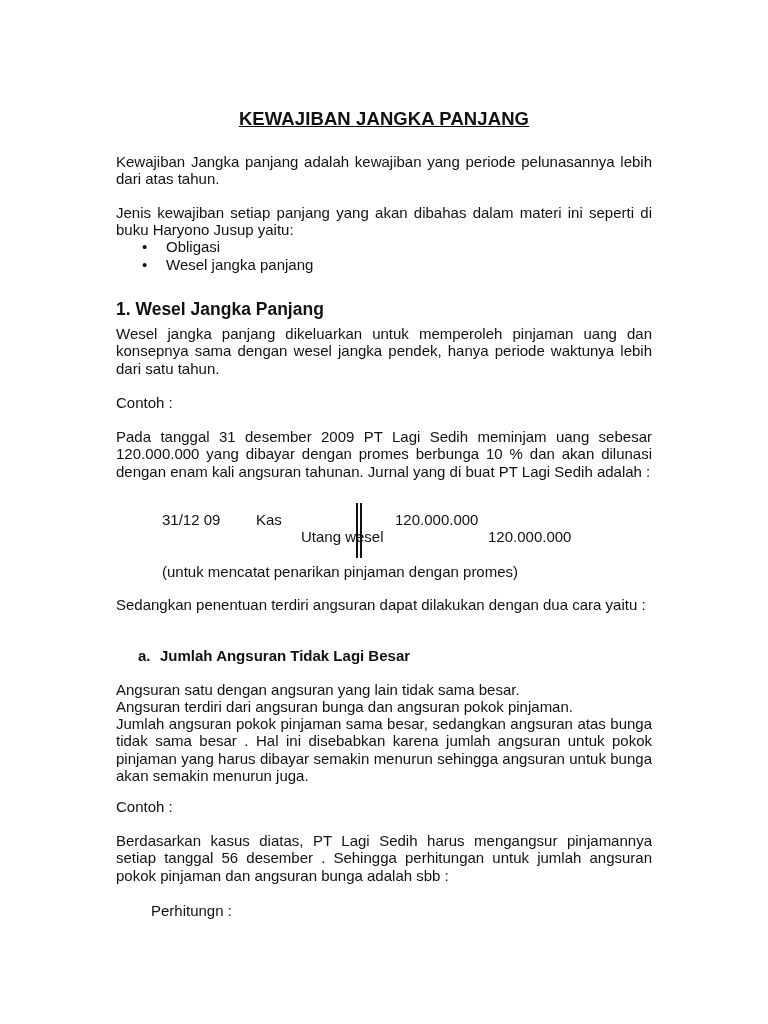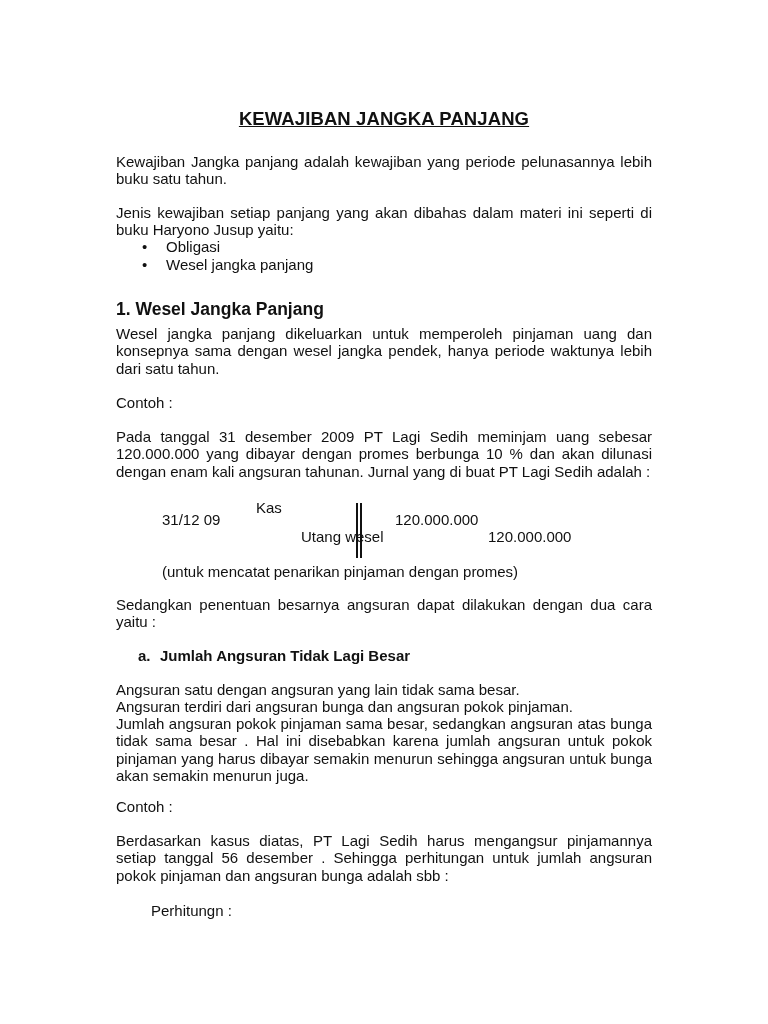--- a/index.html
+++ b/index.html
@@ -18,33 +18,33 @@
   }
   .bullets { position: absolute; left: 0; margin: 0; padding: 0; list-style: none; font-size: 15px; line-height: 17.5px; }
   .bullets li { position: relative; padding-left: 50px; }
   .bullets li::before { content: "\2022"; position: absolute; left: 26px; top: 0; }
   .h1 { position: absolute; left: 0; font-weight: bold; font-size: 17.5px; }
   .h2 { position: absolute; left: 22px; font-weight: bold; font-size: 15px; }
   .h2 .num { display: inline-block; width: 22px; }
   .jr-date { position: absolute; left: 46px; top: 511px; font-size: 15px; }
   .jr-bar { position: absolute; left: 240px; top: 503px; height: 55px; width: 2px; background: #111; }
   .jr-bar2 { left: 244px; }
-  .jr-debit-acct { position: absolute; left: 140px; top: 499px; font-size: 15px; }
+  .jr-debit-acct { position: absolute; left: 140px; top: 511px; font-size: 15px; }
   .jr-debit-amt { position: absolute; left: 279px; top: 511px; font-size: 15px; }
   .jr-credit-acct { position: absolute; left: 185px; top: 528px; font-size: 15px; }
   .jr-credit-amt { position: absolute; left: 372px; top: 528px; font-size: 15px; }
   .jr-note { position: absolute; left: 46px; top: 563px; font-size: 15px; }
 </style>
 </head>
 <body>
 
 <div class="page">
   <div class="title">KEWAJIBAN JANGKA PANJANG</div>
 
-  <div class="para" style="top:153px;">Kewajiban Jangka panjang adalah kewajiban yang periode pelunasannya lebih buku satu tahun.</div>
+  <div class="para" style="top:153px;">Kewajiban Jangka panjang adalah kewajiban yang periode pelunasannya lebih dari atas tahun.</div>
 
   <div class="para" style="top:204px;">Jenis kewajiban setiap panjang  yang akan dibahas dalam materi ini seperti di buku  Haryono Jusup yaitu:</div>
   <ul class="bullets" style="top:238px;">
     <li>Obligasi</li>
     <li>Wesel jangka panjang</li>
   </ul>
 
   <div class="h1" style="top:299px;">1. Wesel Jangka Panjang</div>
 
   <div class="para" style="top:325px;">Wesel jangka panjang dikeluarkan untuk memperoleh pinjaman uang dan konsepnya sama dengan wesel jangka pendek, hanya periode waktunya lebih dari satu tahun.</div>
@@ -57,21 +57,21 @@
     <div class="jr-date">31/12 09</div>
     <div class="jr-bar"></div>
     <div class="jr-bar jr-bar2"></div>
     <div class="jr-debit-acct">Kas</div>
     <div class="jr-debit-amt">120.000.000</div>
     <div class="jr-credit-acct">Utang wesel</div>
     <div class="jr-credit-amt">120.000.000</div>
     <div class="jr-note">(untuk mencatat penarikan pinjaman dengan promes)</div>
   </div>
 
-  <div class="para" style="top:596px;">Sedangkan penentuan besarnya angsuran dapat dilakukan dengan dua cara yaitu :</div>
+  <div class="para" style="top:596px;">Sedangkan penentuan terdiri angsuran dapat dilakukan dengan dua cara yaitu :</div>
 
   <div class="h2" style="top:647px;">
     <span class="num">a.</span><span>Jumlah Angsuran Tidak Lagi Besar</span>
   </div>
 
   <div class="para" style="top:681px;">Angsuran satu dengan angsuran yang lain tidak sama besar.</div>
   <div class="para" style="top:698px;">Angsuran terdiri dari angsuran bunga dan angsuran pokok pinjaman.</div>
   <div class="para" style="top:715px;">Jumlah angsuran pokok pinjaman sama besar, sedangkan angsuran atas bunga tidak sama besar . Hal ini disebabkan karena jumlah angsuran untuk pokok pinjaman yang harus dibayar semakin menurun sehingga angsuran untuk bunga akan semakin menurun juga.</div>
 
   <div class="para" style="top:798px;">Contoh :</div>

